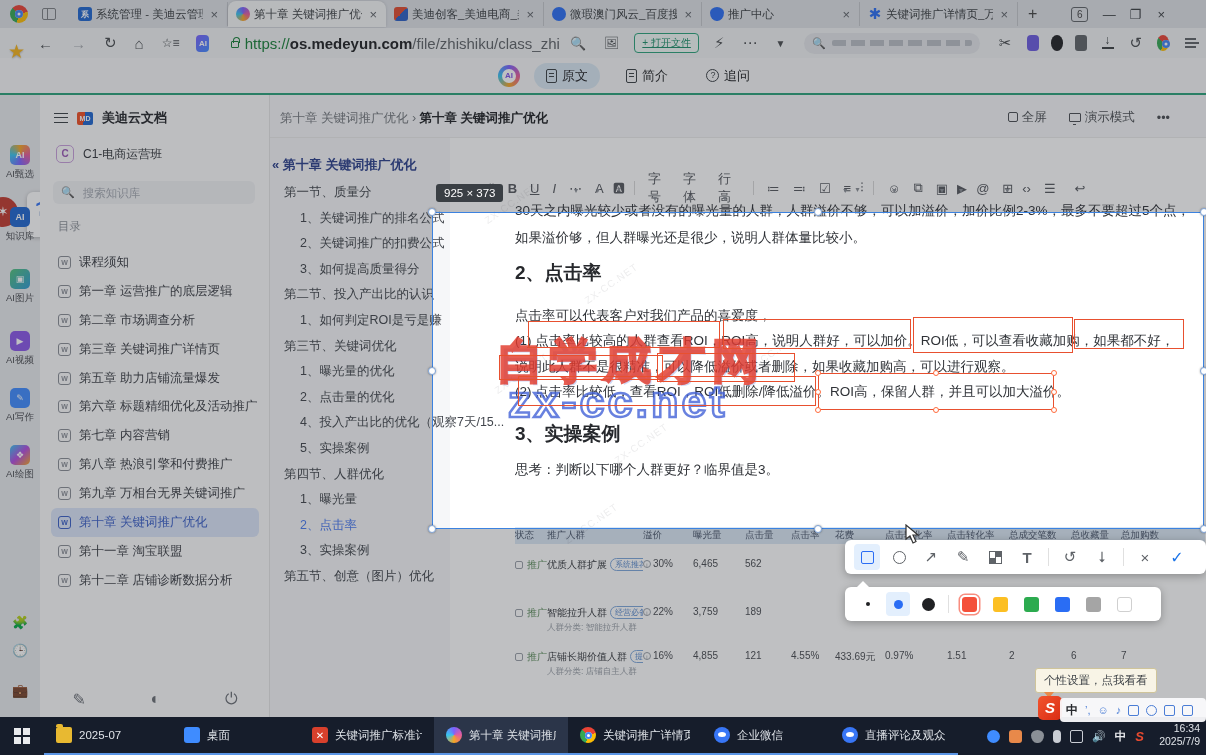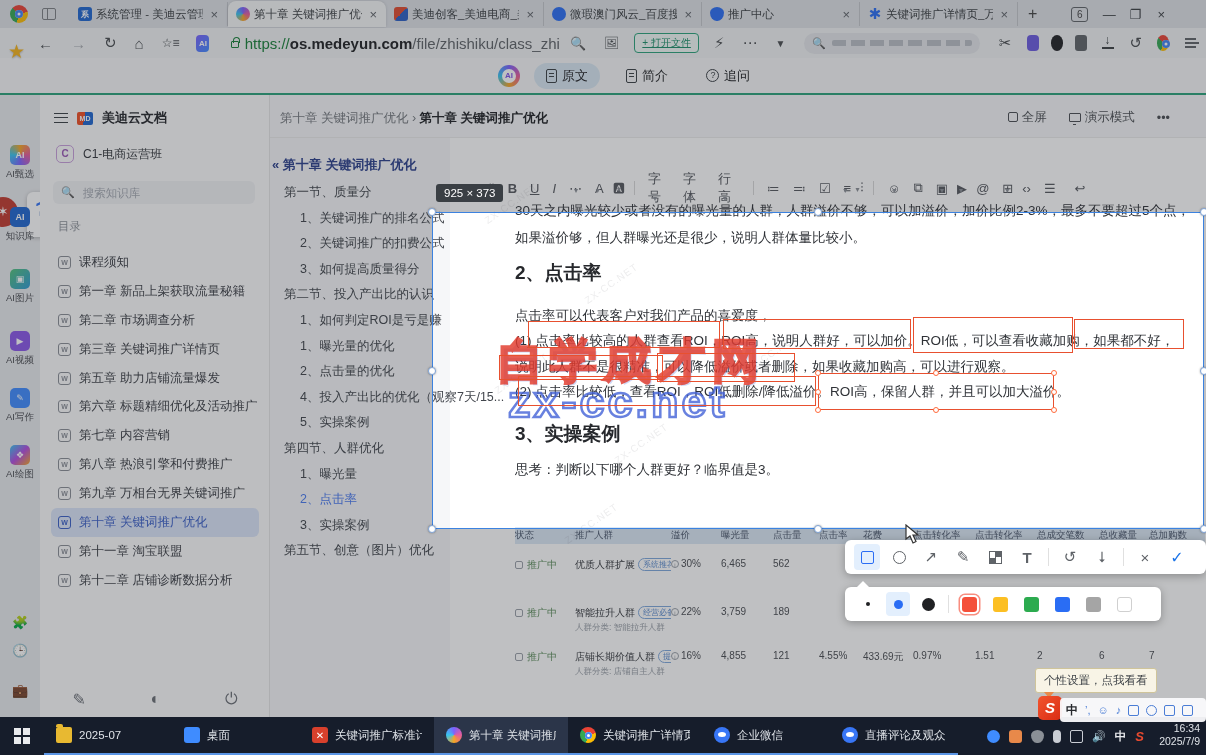--- a/index.html
+++ b/index.html
@@ -128,21 +128,21 @@
 
   .wm-main{position:absolute;left:46px;top:192px;font-size:47px;font-weight:bold;letter-spacing:7px;color:transparent;-webkit-text-stroke:2.5px rgba(226,57,43,.82);text-shadow:2px 2px 0 rgba(64,98,216,.25);z-index:25;white-space:nowrap;}
   .wm-site{position:absolute;left:58px;top:238px;font-size:45px;font-weight:bold;letter-spacing:3px;color:transparent;-webkit-text-stroke:2.5px rgba(62,94,214,.78);z-index:25;white-space:nowrap;}
   .wm-diag{position:absolute;font-size:10px;letter-spacing:1px;color:rgba(40,40,60,.09);transform:rotate(-35deg);z-index:24;}
 
   
   .dimtable{position:absolute;left:65px;top:389px;width:690px;z-index:10;}
   .thead{display:flex;background:#dce8f5;height:17px;align-items:center;font-size:9.5px;color:#49566b;}
   .trow{position:absolute;display:flex;font-size:10px;color:#4a4d52;align-items:flex-start;}
   .tc{flex:0 0 auto;overflow:hidden;white-space:nowrap;padding-right:3px;}
-  .c0{width:60px;} .c1{width:96px;} .c2{width:50px;} .c3{width:52px;} .c4{width:46px;}
+  .c0{width:32px;} .c1{width:96px;} .c2{width:50px;} .c3{width:52px;} .c4{width:46px;}
   .c5{width:44px;} .c6{width:50px;} .c7{width:62px;} .c8{width:62px;} .c9{width:62px;}
   .c10{width:50px;} .c11{width:40px;}
   .chk{display:inline-block;width:8px;height:8px;border:1px solid #9aa0a8;border-radius:2px;margin-right:4px;vertical-align:-1px;}
   .stxt{color:#5b8c5a;}
   .crowdnm{color:#33363b;}
   .tbadge{display:inline-block;border:1px solid #7fa8dc;color:#5c8cce;border-radius:7px;font-size:8px;padding:0 4px;margin-left:3px;vertical-align:1px;}
   .crowdsub{font-size:8.5px;color:#9aa0a8;margin-top:2px;}
   .infodot{display:inline-block;width:8px;height:8px;border:1px solid #9aa0a8;border-radius:50%;font-size:6px;line-height:8px;text-align:center;color:#9aa0a8;margin-right:2px;}
   .actpills{position:absolute;display:flex;gap:10px;}
   .apill{border:1px solid #c9cdd4;border-radius:11px;background:#fbfbfc;font-size:9.5px;color:#4a4d52;padding:2px 10px;}
@@ -348,21 +348,21 @@
       <input placeholder="搜索知识库" style="">
     </div>
     <div class="mulu">目录</div>
     <div class="sidelist" id="side-list">
       <div class="sitem">
           <span class="wdoc">W</span>
           <span>课程须知</span>
         </div>
       <div class="sitem">
           <span class="wdoc">W</span>
-          <span>第一章 新品上架获取流量秘籍</span>
+          <span>第一章 运营推广的底层逻辑</span>
         </div>
       <div class="sitem">
           <span class="wdoc">W</span>
           <span>第二章 市场调查分析</span>
         </div>
       <div class="sitem">
           <span class="wdoc">W</span>
           <span>第三章 关键词推广详情页</span>
         </div>
       <div class="sitem">
@@ -420,20 +420,21 @@
 
   <div class="toc abs">
     <div class="toctitle">« <span>第十章 关键词推广优化</span></div>
     <div class="toclist" id="toc-list">
       <div class="titem lv1">第一节、质量分</div>
       <div class="titem lv2">1、关键词推广的排名公式</div>
       <div class="titem lv2">2、关键词推广的扣费公式</div>
       <div class="titem lv2">3、如何提高质量得分</div>
       <div class="titem lv1">第二节、投入产出比的认识</div>
       <div class="titem lv2">1、如何判定ROI是亏是赚</div>
+      <div class="titem lv1">第三节、关键词优化</div>
       <div class="titem lv2">1、曝光量的优化</div>
       <div class="titem lv2">2、点击量的优化</div>
       <div class="titem lv2">4、投入产出比的优化（观察7天/15...</div>
       <div class="titem lv2">5、实操案例</div>
       <div class="titem lv1">第四节、人群优化</div>
       <div class="titem lv2">1、曝光量</div>
       <div class="titem lv2 active">2、点击率</div>
       <div class="titem lv2">3、实操案例</div>
       <div class="titem lv1">第五节、创意（图片）优化</div>
     </div>

